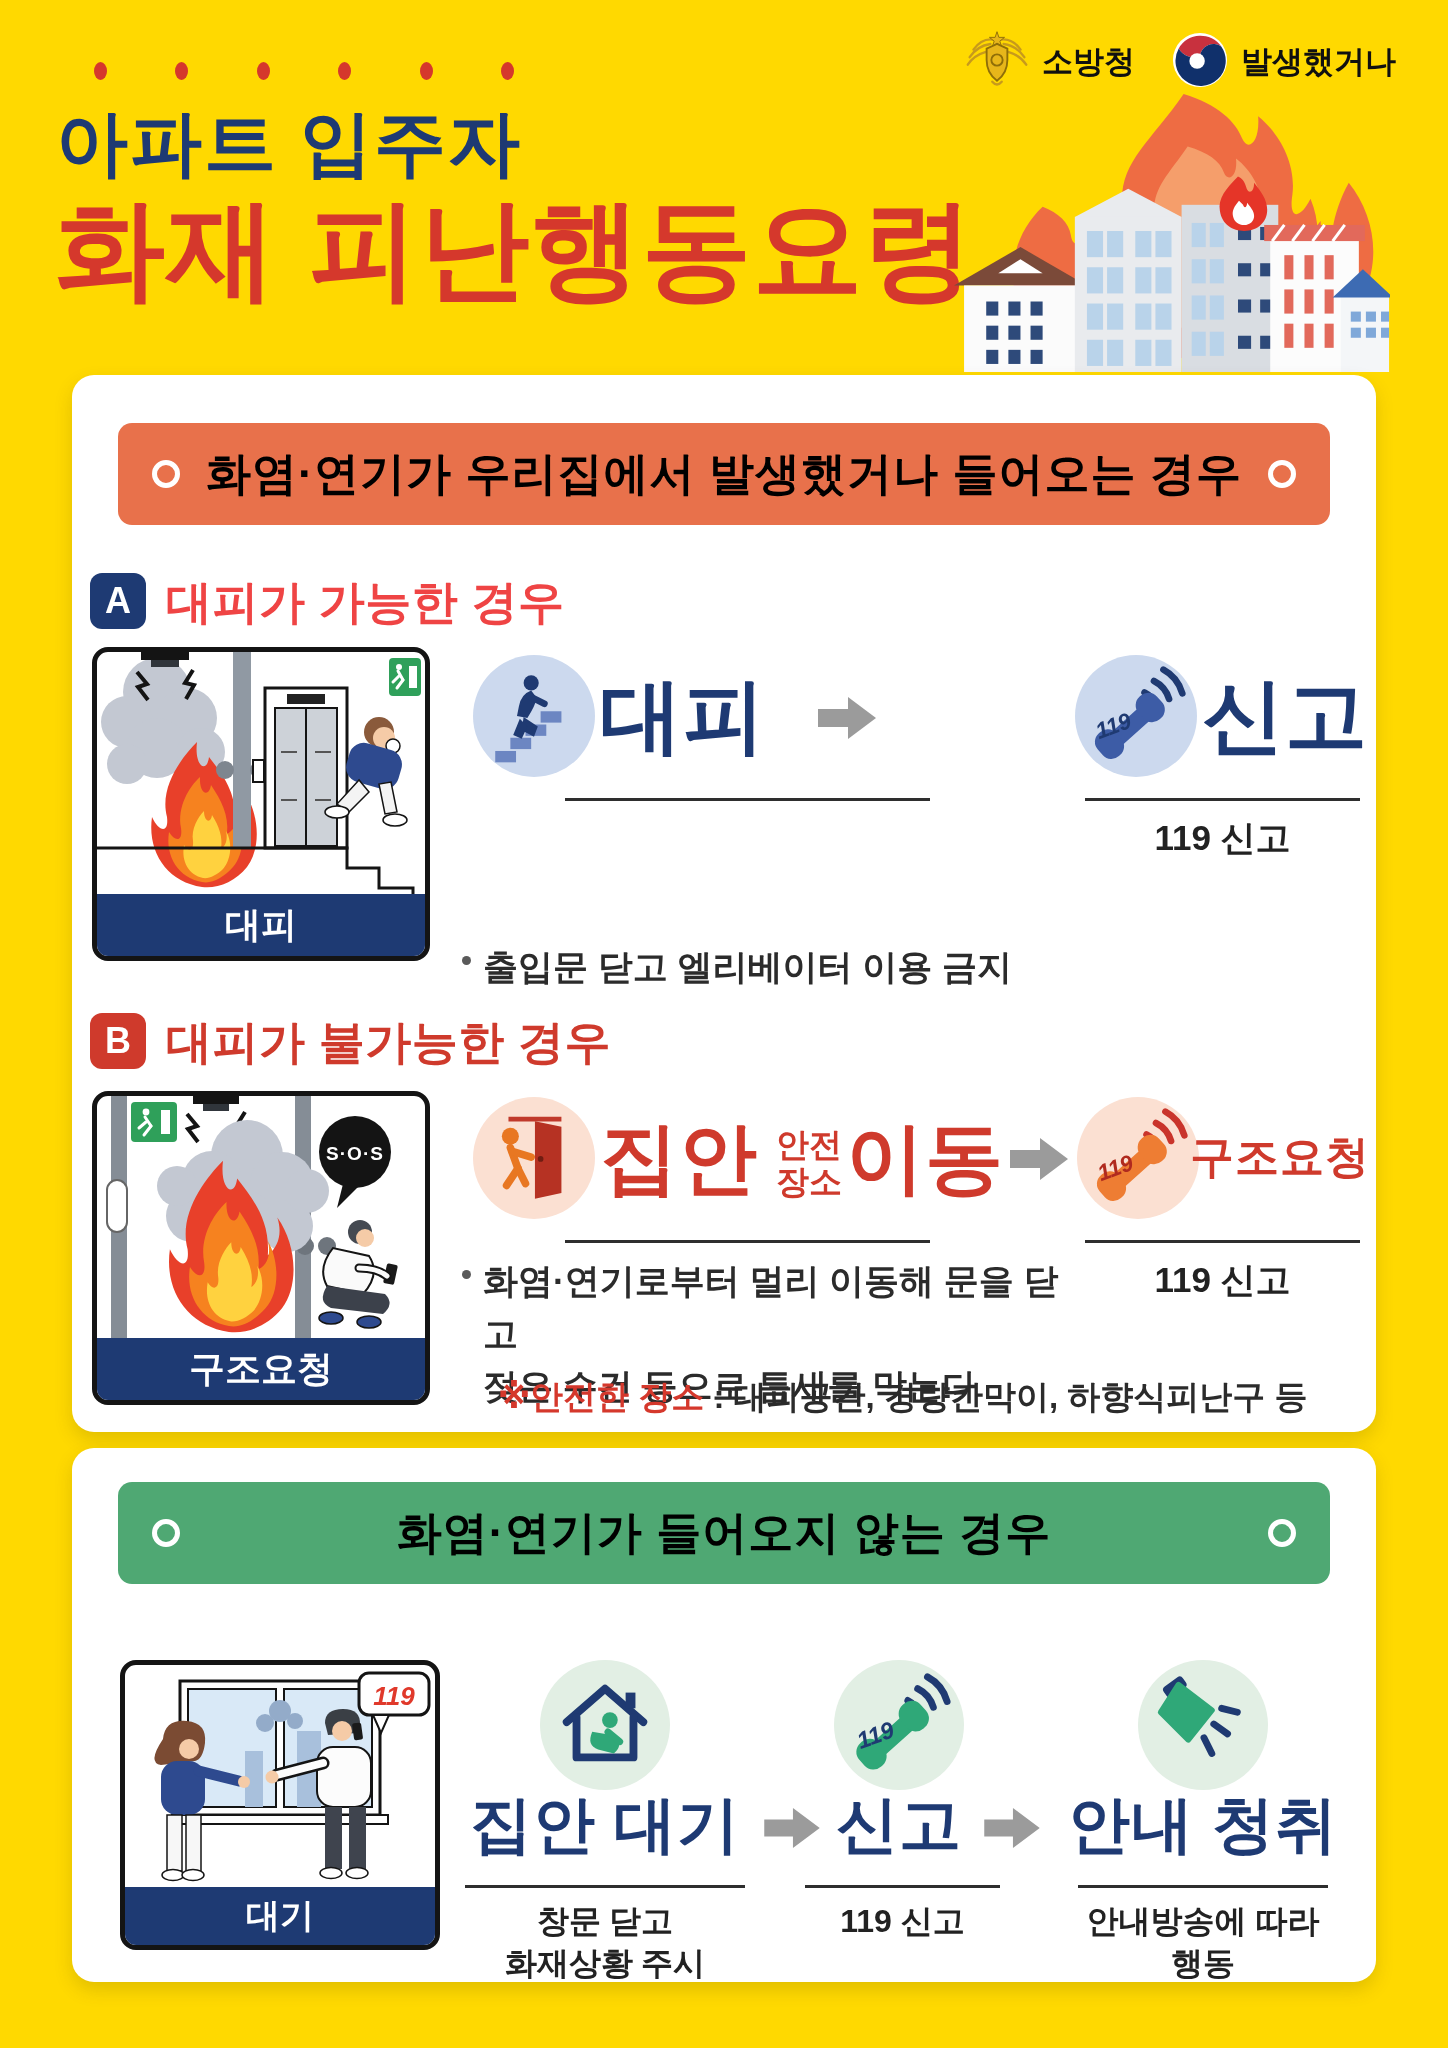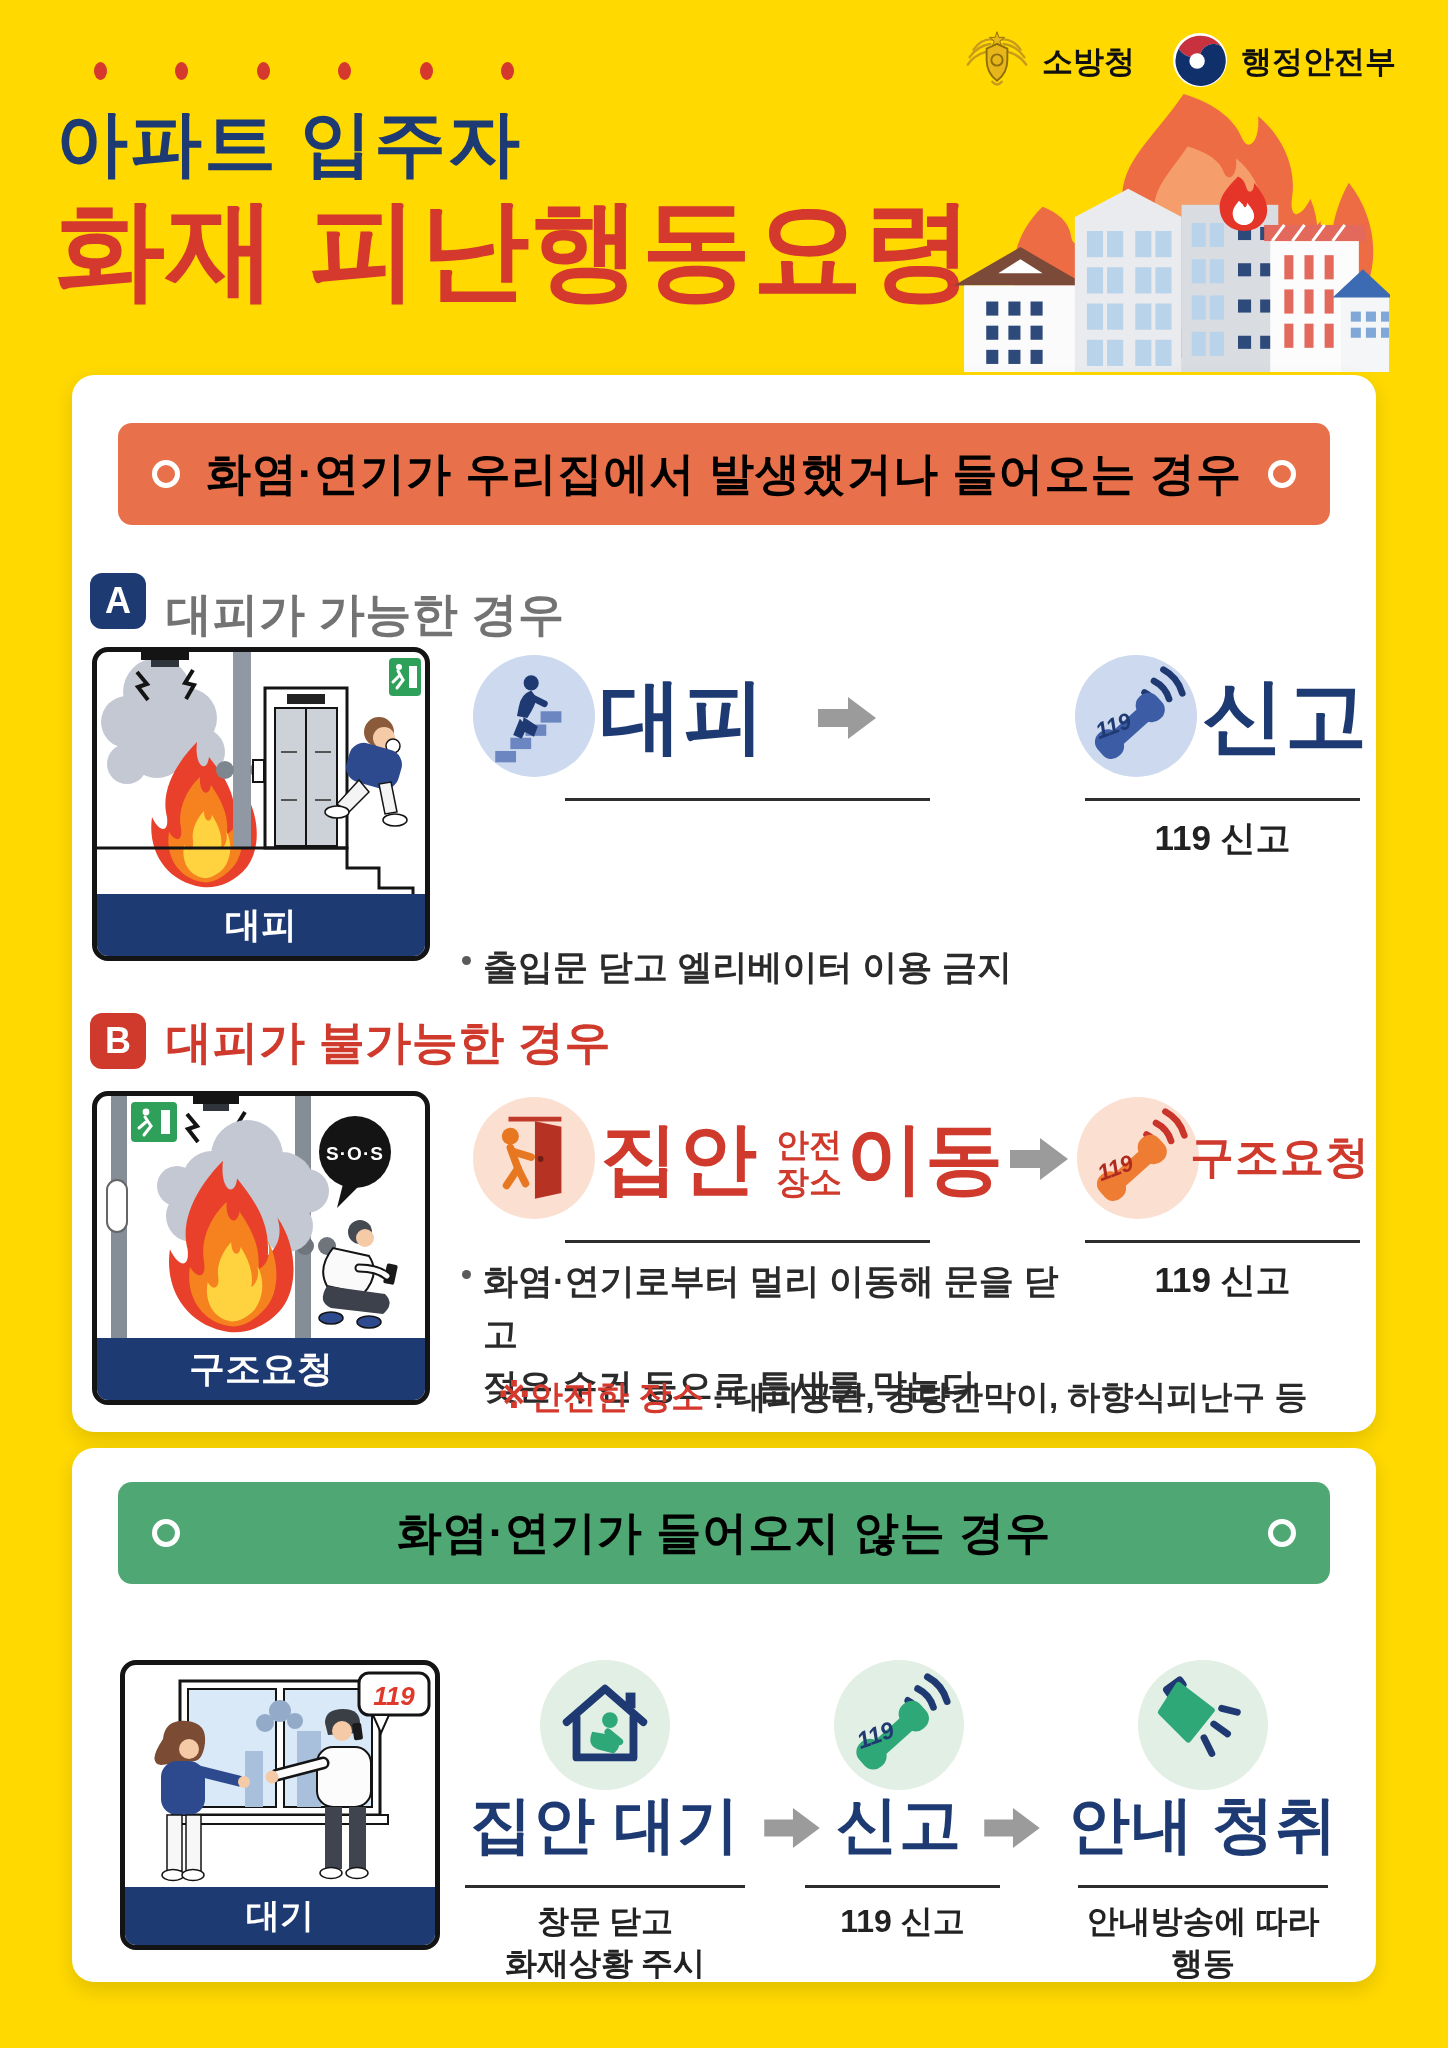--- a/index.html
+++ b/index.html
@@ -63,21 +63,21 @@
     </div>
     <div class="logo-item">
       <span>
         <svg width="58" height="58" viewBox="0 0 60 60">
           <circle cx="30" cy="30" r="28" fill="#fff"></circle>
           <path d="M8,18 A26,26 0 0 1 52,16 A14,14 0 0 0 30,26 A18,18 0 0 1 8,18 Z" fill="#C8313E"></path>
           <path d="M52,16 A26,26 0 1 1 8,18 A18,18 0 0 0 30,26 A14,14 0 0 1 52,16 Z" fill="#10306B"></path>
           <circle cx="27" cy="31" r="8" fill="#fff"></circle>
         </svg>
       </span>
-      <span class="logo-label">행정안전부</span>
+      <span class="logo-label">발생했거나</span>
     </div>
   </div>
 
   <div class="dots">
     <i></i>
       <i></i>
       <i></i>
       <i></i>
       <i></i>
       <i></i>
@@ -186,21 +186,21 @@
 
   <div class="card" style="top:375px;height:1057px;">
 
     <div class="banner" style="top:48px;background:#E8714B;">
       <span class="ring" style="left:34px;"></span>
       <span>화염·연기가 우리집에서 발생했거나 들어오는 경우</span>
       <span class="ring" style="right:34px;"></span>
     </div>
 
     <div class="badge" style="left:18px;top:198px;background:#1E3A73;">A</div>
-    <div class="section-title" style="left:94px;top:200px;color:#737373;margin-top:12px;">대피가 가능한 경우</div>
+    <div class="section-title" style="left:94px;top:200px;color:#ef4444;">대피가 가능한 경우</div>
 
     <div class="illo" style="left:20px;top:272px;width:338px;height:314px;">
       <svg width="328" height="242" viewBox="0 0 328 242">
 
         <g fill="#C3C8D2">
           <circle cx="60" cy="40" r="34"></circle>
             <circle cx="30" cy="70" r="26"></circle>
             <circle cx="90" cy="66" r="30"></circle>
           <circle cx="60" cy="96" r="30"></circle>
             <circle cx="104" cy="100" r="24"></circle>

